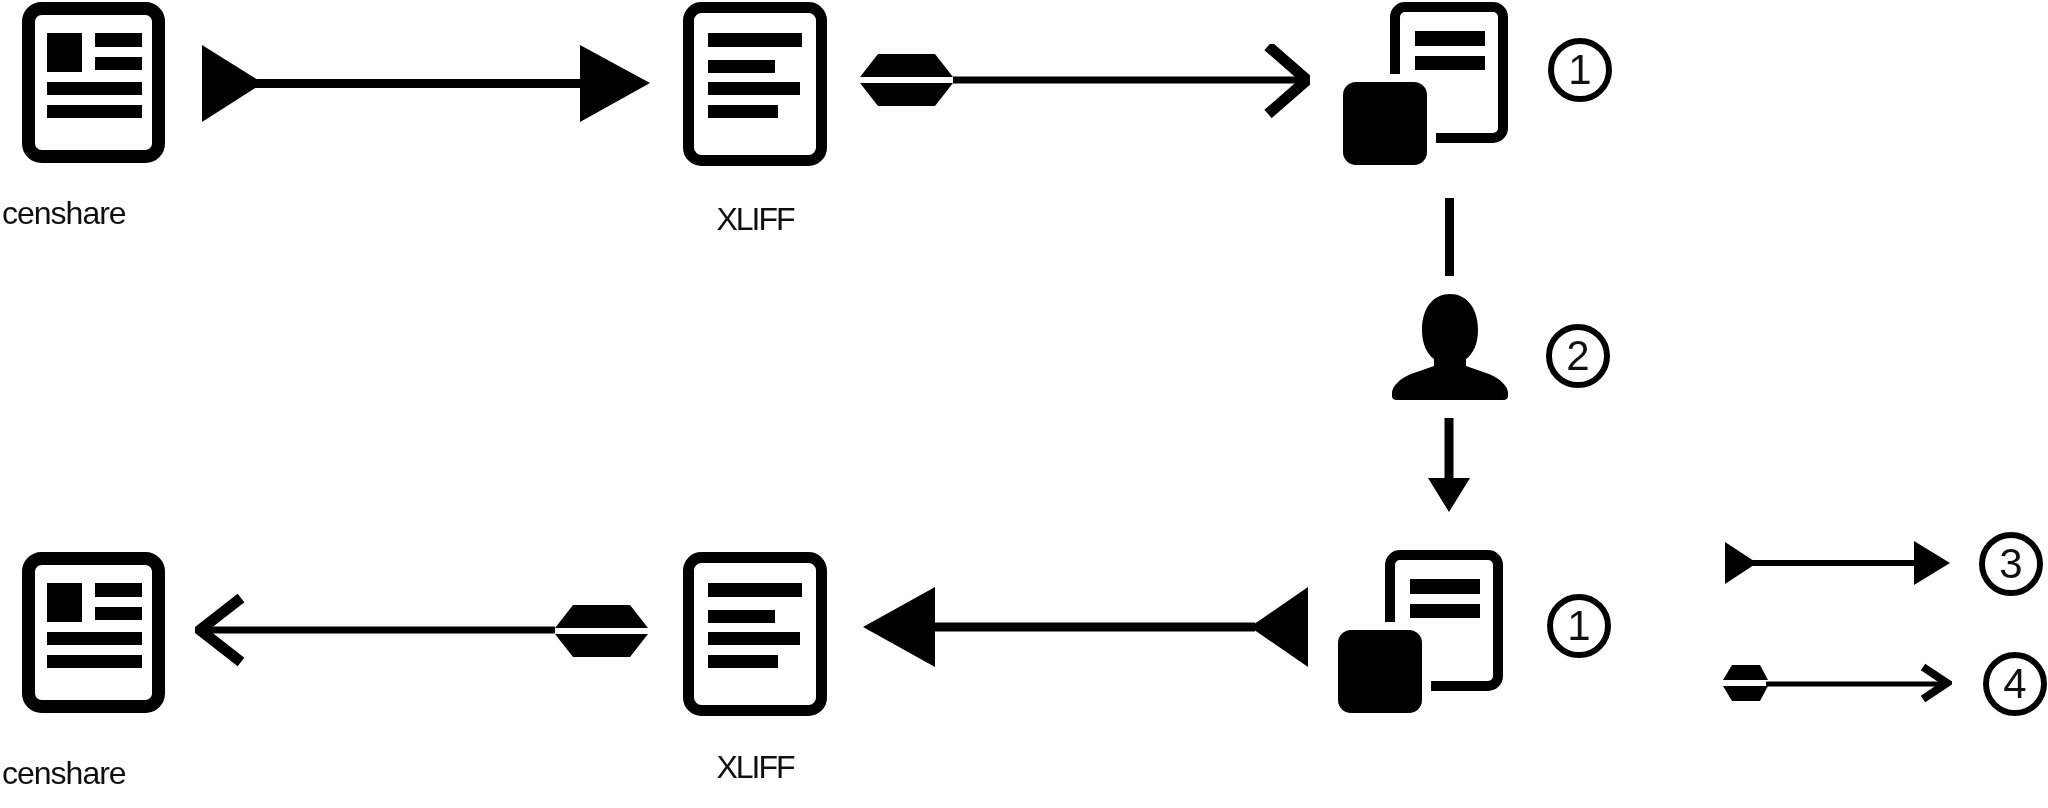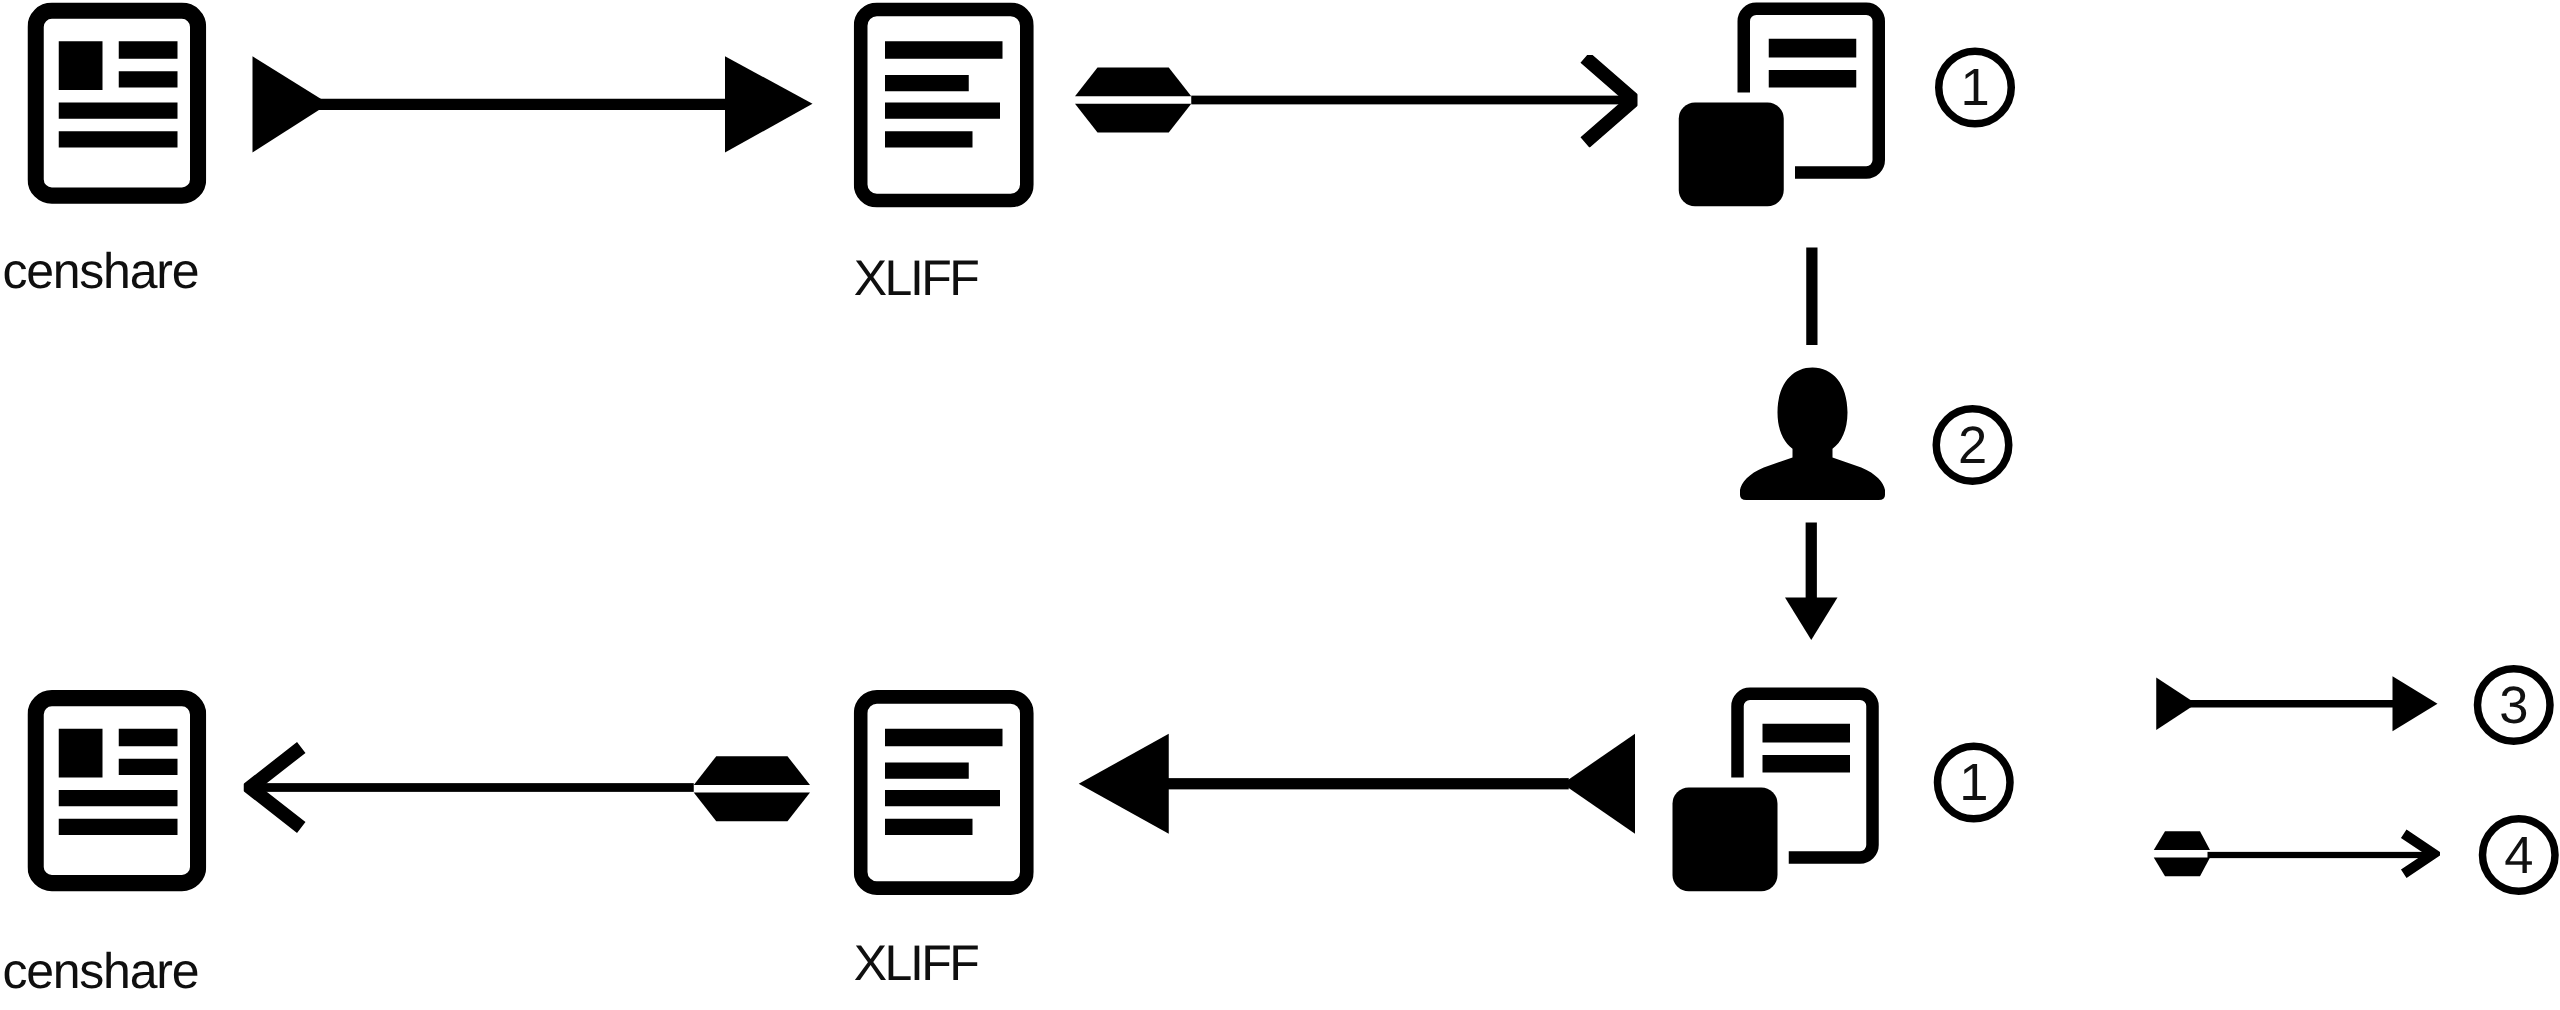--- a/index.html
+++ b/index.html
@@ -2,24 +2,24 @@
 <html><head>
 <meta charset="utf-8">
 <style>
   html,body{margin:0;padding:0;background:#ffffff;}
   .canvas{
     position:relative;width:2048px;height:808px;background:#ffffff;
     font-family:"Liberation Sans", sans-serif;color:#0a0a0a;overflow:hidden;
   }
   .abs{position:absolute;}
   .node-label{
-    font-size:40px;letter-spacing:-1px;color:#0f0f0f;line-height:1;
+    font-size:32px;letter-spacing:-1px;color:#0f0f0f;line-height:1;
     white-space:nowrap;
   }
-  .centered{}
+  .centered{text-align:center;}
   .badge{
     position:absolute;width:52px;height:52px;border:6px solid #000;
     border-radius:50%;display:flex;align-items:center;justify-content:center;
     font-size:42px;color:#111;background:#fff;line-height:1;
   }
   svg{display:block;}
   .connector{position:absolute;background:#000;}
 </style>
 </head>
 <body>

